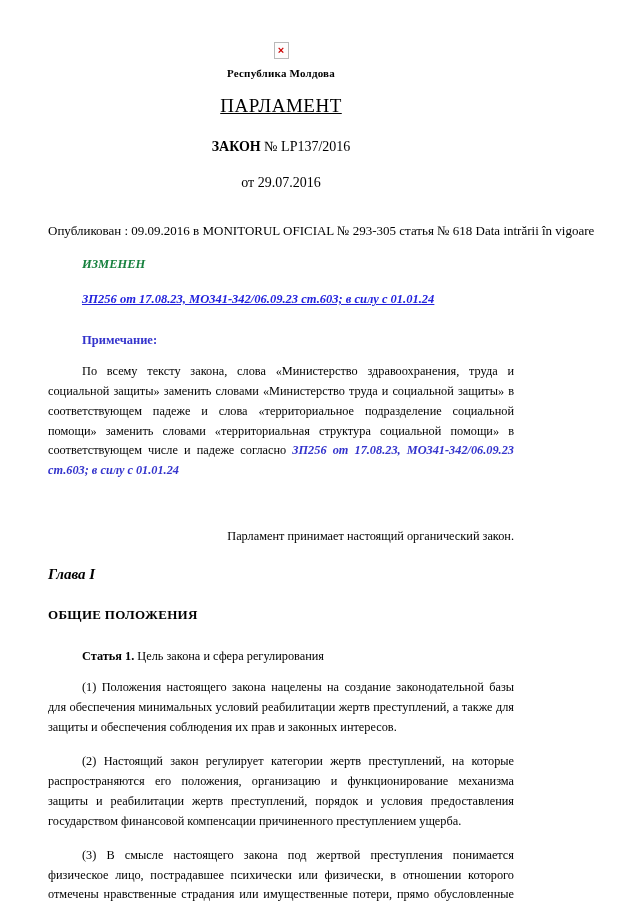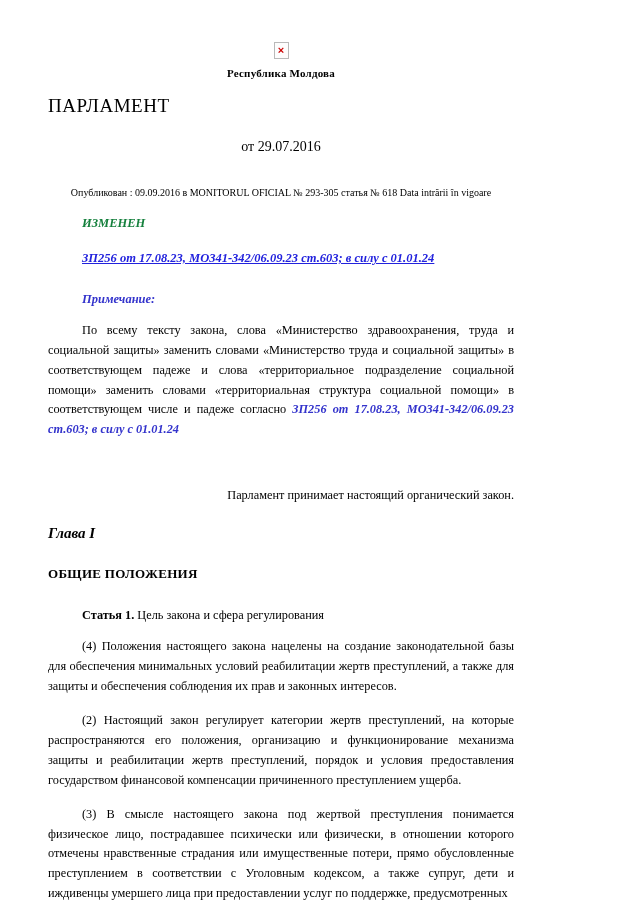--- a/index.html
+++ b/index.html
@@ -52,49 +52,51 @@
 
   
   .republic {
     text-align: center;
     font-weight: bold;
     font-size: 11px;
     letter-spacing: 0.2px;
     margin: 0 0 16px 0;
   }
   .parliament {
+    text-align: center;
     font-size: 19px;
     margin: 8px 0 22px 0;
     letter-spacing: 0.5px;
+    text-decoration: underline;
   }
   .law-line {
     text-align: center;
     font-size: 14px;
     margin: 0;
   }
   .law-line .law-word {
     font-weight: bold;
   }
   .law-date {
     text-align: center;
     font-size: 14px;
-    margin: 8px 0 0 0;
+    margin: 20px 0 0 0;
   }
   .law-title {
     text-align: center;
     font-weight: bold;
     font-size: 14px;
     margin: 26px 0 0 0;
   }
 
   
   .publication {
-    font-size: 10px;
+    font-size: 13px;
     margin: 32px 0 0 0;
-    text-align: center;
+    text-align: left;
     white-space: nowrap;
   }
 
   
   .amended {
     color: #15803d;
     font-style: italic;
     font-weight: bold;
     font-size: 12.5px;
     margin: 18px 0 0 34px;
@@ -103,21 +105,20 @@
     display: block;
     color: #2222dd;
     font-style: italic;
     font-weight: bold;
     font-size: 12.5px;
     text-decoration: underline;
     margin: 20px 0 0 34px;
   }
   .note-label {
     color: #3333cc;
-    font-style: italic;
     font-weight: bold;
     font-size: 12.5px;
     margin: 26px 0 0 34px;
   }
 
   
   p.body {
     font-size: 12.3px;
     line-height: 1.62;
     text-align: justify;
@@ -162,20 +163,23 @@
 <div class="page">
 
   <div class="broken-img-wrap">
     <span class="broken-img"></span>
   </div>
 
   <div class="republic">Республика Молдова</div>
 
   <div class="parliament">ПАРЛАМЕНТ</div>
 
+  <div class="law-line">
+    <span class="law-word">ЗАКОН</span><span> № LP137/2016</span>
+  </div>
 
   <div class="law-date">от 29.07.2016</div>
 
 
   <div class="publication">Опубликован : 09.09.2016 в MONITORUL OFICIAL № 293-305 статья № 618 Data intrării în vigoare</div>
 
   <div class="amended">ИЗМЕНЕН</div>
 
   <a class="amend-link" href="#">ЗП256 от 17.08.23, МО341-342/06.09.23 ст.603; в силу с 01.01.24</a>
 
@@ -186,19 +190,19 @@
   <p class="adopt">Парламент принимает настоящий органический закон.</p>
 
   <div class="chapter">Глава I</div>
 
   <div class="chapter-title">ОБЩИЕ ПОЛОЖЕНИЯ</div>
 
   <div class="article-head">
     <span class="art-num">Статья 1.</span><span> Цель закона и сфера регулирования</span>
   </div>
 
-  <p class="body">(4) Положения настоящего закона нацелены на создание законодательной базы для обеспечения минимальных условий реабилитации жертв преступлений, а также для защиты и обеспечения соблюдения их прав и законных интересов.</p>
+  <p class="body">(1) Положения настоящего закона нацелены на создание законодательной базы для обеспечения минимальных условий реабилитации жертв преступлений, а также для защиты и обеспечения соблюдения их прав и законных интересов.</p>
 
   <p class="body">(2) Настоящий закон регулирует категории жертв преступлений, на которые распространяются его положения, организацию и функционирование механизма защиты и реабилитации жертв преступлений, порядок и условия предоставления государством финансовой компенсации причиненного преступлением ущерба.</p>
 
   <p class="body">(3) В смысле настоящего закона под жертвой преступления понимается физическое лицо, пострадавшее психически или физически, в отношении которого отмечены нравственные страдания или имущественные потери, прямо обусловленные преступлением в соответствии с Уголовным кодексом, а также супруг, дети и иждивенцы умершего лица при предоставлении услуг по поддержке, предусмотренных</p>
 
 </div>
 
 </body></html>

